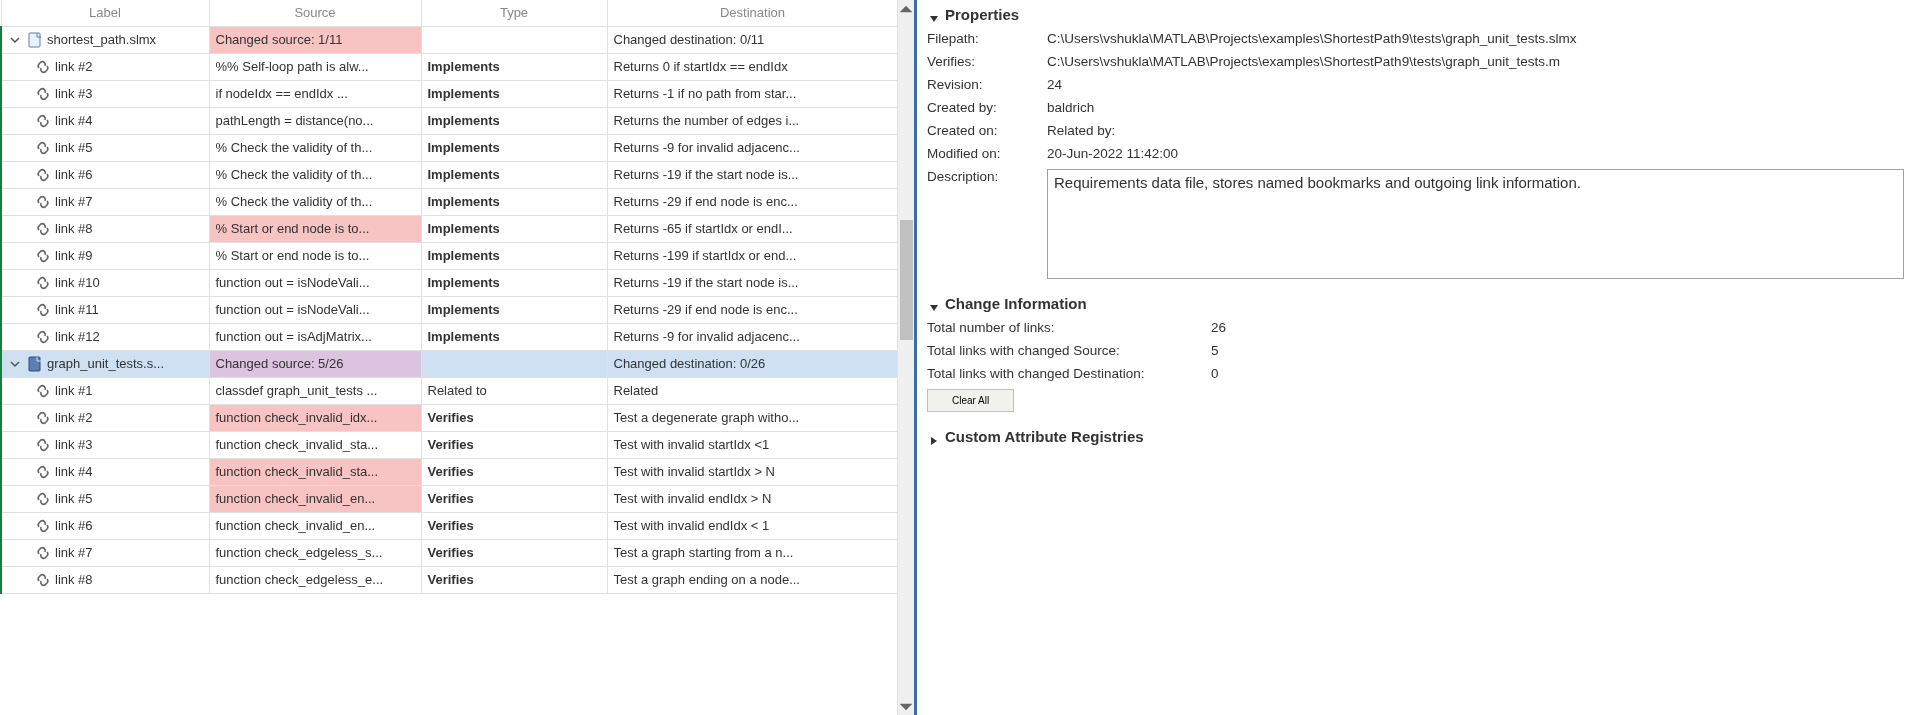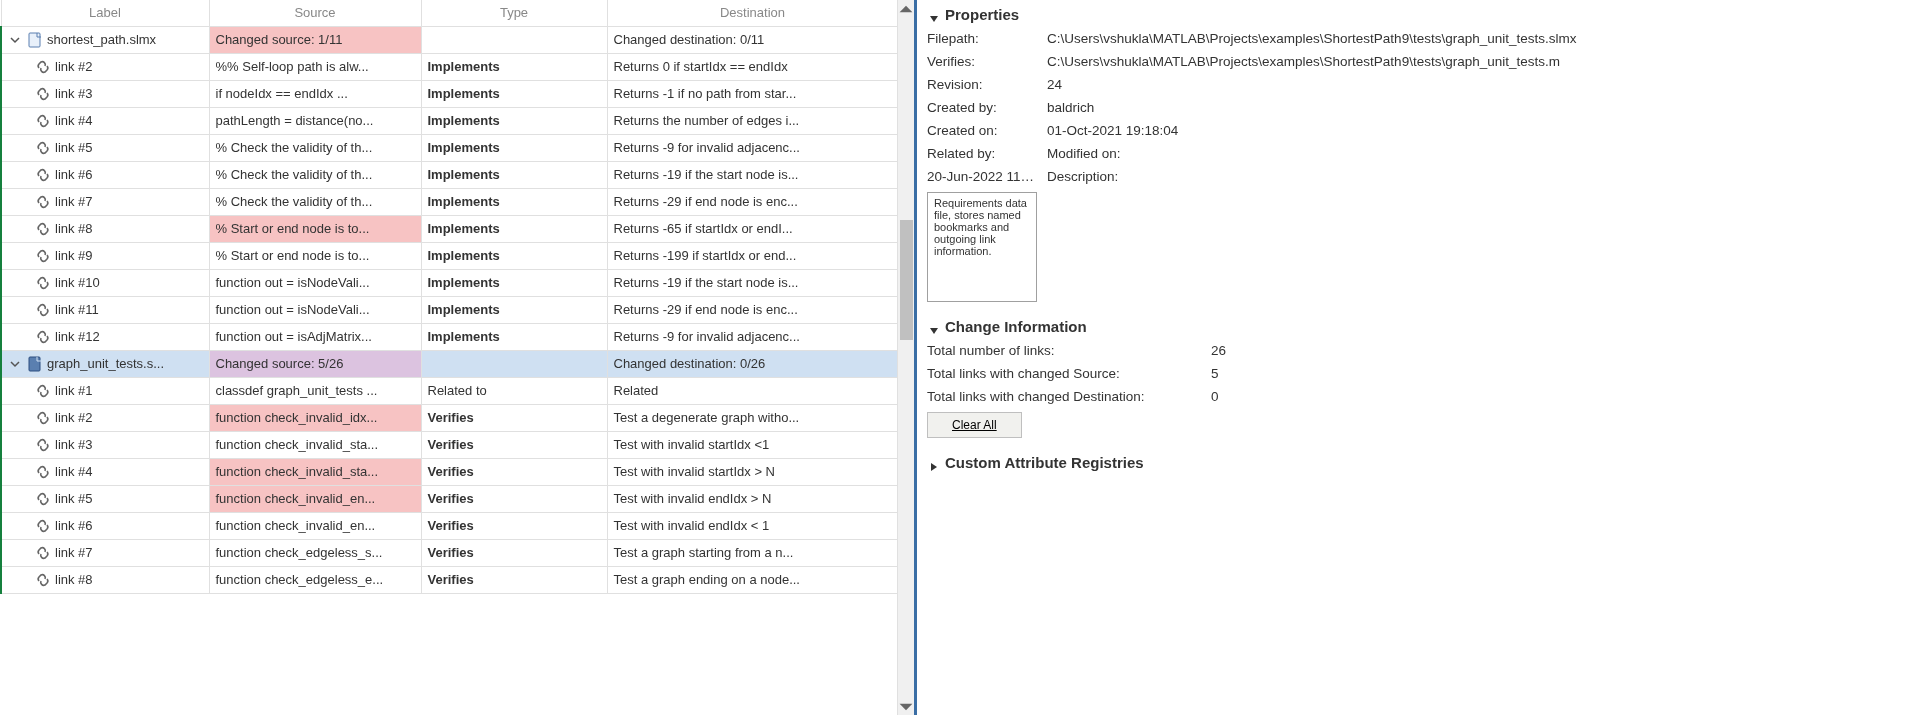--- a/index.html
+++ b/index.html
@@ -136,41 +136,40 @@
     row-gap: 8px;
     column-gap: 10px;
     padding: 2px 10px 10px 10px;
     font-size: 13.5px;
   }
   .props-grid .lbl { color: #333; }
   .desc-box {
     border: 1px solid #a0a0a0;
     min-height: 110px;
     padding: 4px 6px;
-    font-size: 11px;
+    font-size: 15px;
     background: #fff;
     width: 100%;
   }
   .change-info {
     padding: 2px 10px 10px 10px;
     font-size: 13.5px;
   }
   .change-row {
     display: flex;
     gap: 24px;
     margin-bottom: 8px;
   }
   .change-row .clabel { width: 260px; }
   .btn {
     padding: 5px 24px;
     background: #f1f1ee;
     border: 1px solid #bfbfbf;
     cursor: pointer;
-    font-size: 12px;
-    text-decoration: underline;
+    font-size: 10px;
   }
   .val-path { white-space: nowrap; overflow: hidden; text-overflow: ellipsis; }
 </style>
 </head>
 <body>
 
 <div class="container">
 
   <div class="left-pane">
     <table class="tree">
@@ -566,21 +565,20 @@
 
     <div class="lbl">Filepath:</div>
         <div class="val-path">C:\Users\vshukla\MATLAB\Projects\examples\ShortestPath9\tests\graph_unit_tests.slmx</div>
         <div class="lbl">Verifies:</div>
         <div class="val-path">C:\Users\vshukla\MATLAB\Projects\examples\ShortestPath9\tests\graph_unit_tests.m</div>
         <div class="lbl">Revision:</div>
         <div class="val-path">24</div>
         <div class="lbl">Created by:</div>
         <div class="val-path">baldrich</div>
         <div class="lbl">Created on:</div>
-        <div class="val-path">01-Oct-2021 19:18:04</div>
         <div class="lbl">Related by:</div>
         <div class="lbl">Modified on:</div>
         <div class="val-path">20-Jun-2022 11:42:00</div>
         <div class="lbl">Description:</div>
         <div class="desc-box">Requirements data file, stores named bookmarks and outgoing link information.</div>
       </div>
 
     <div class="section-header">
       <span class="tri">
         <svg viewBox="0 0 10 10">

